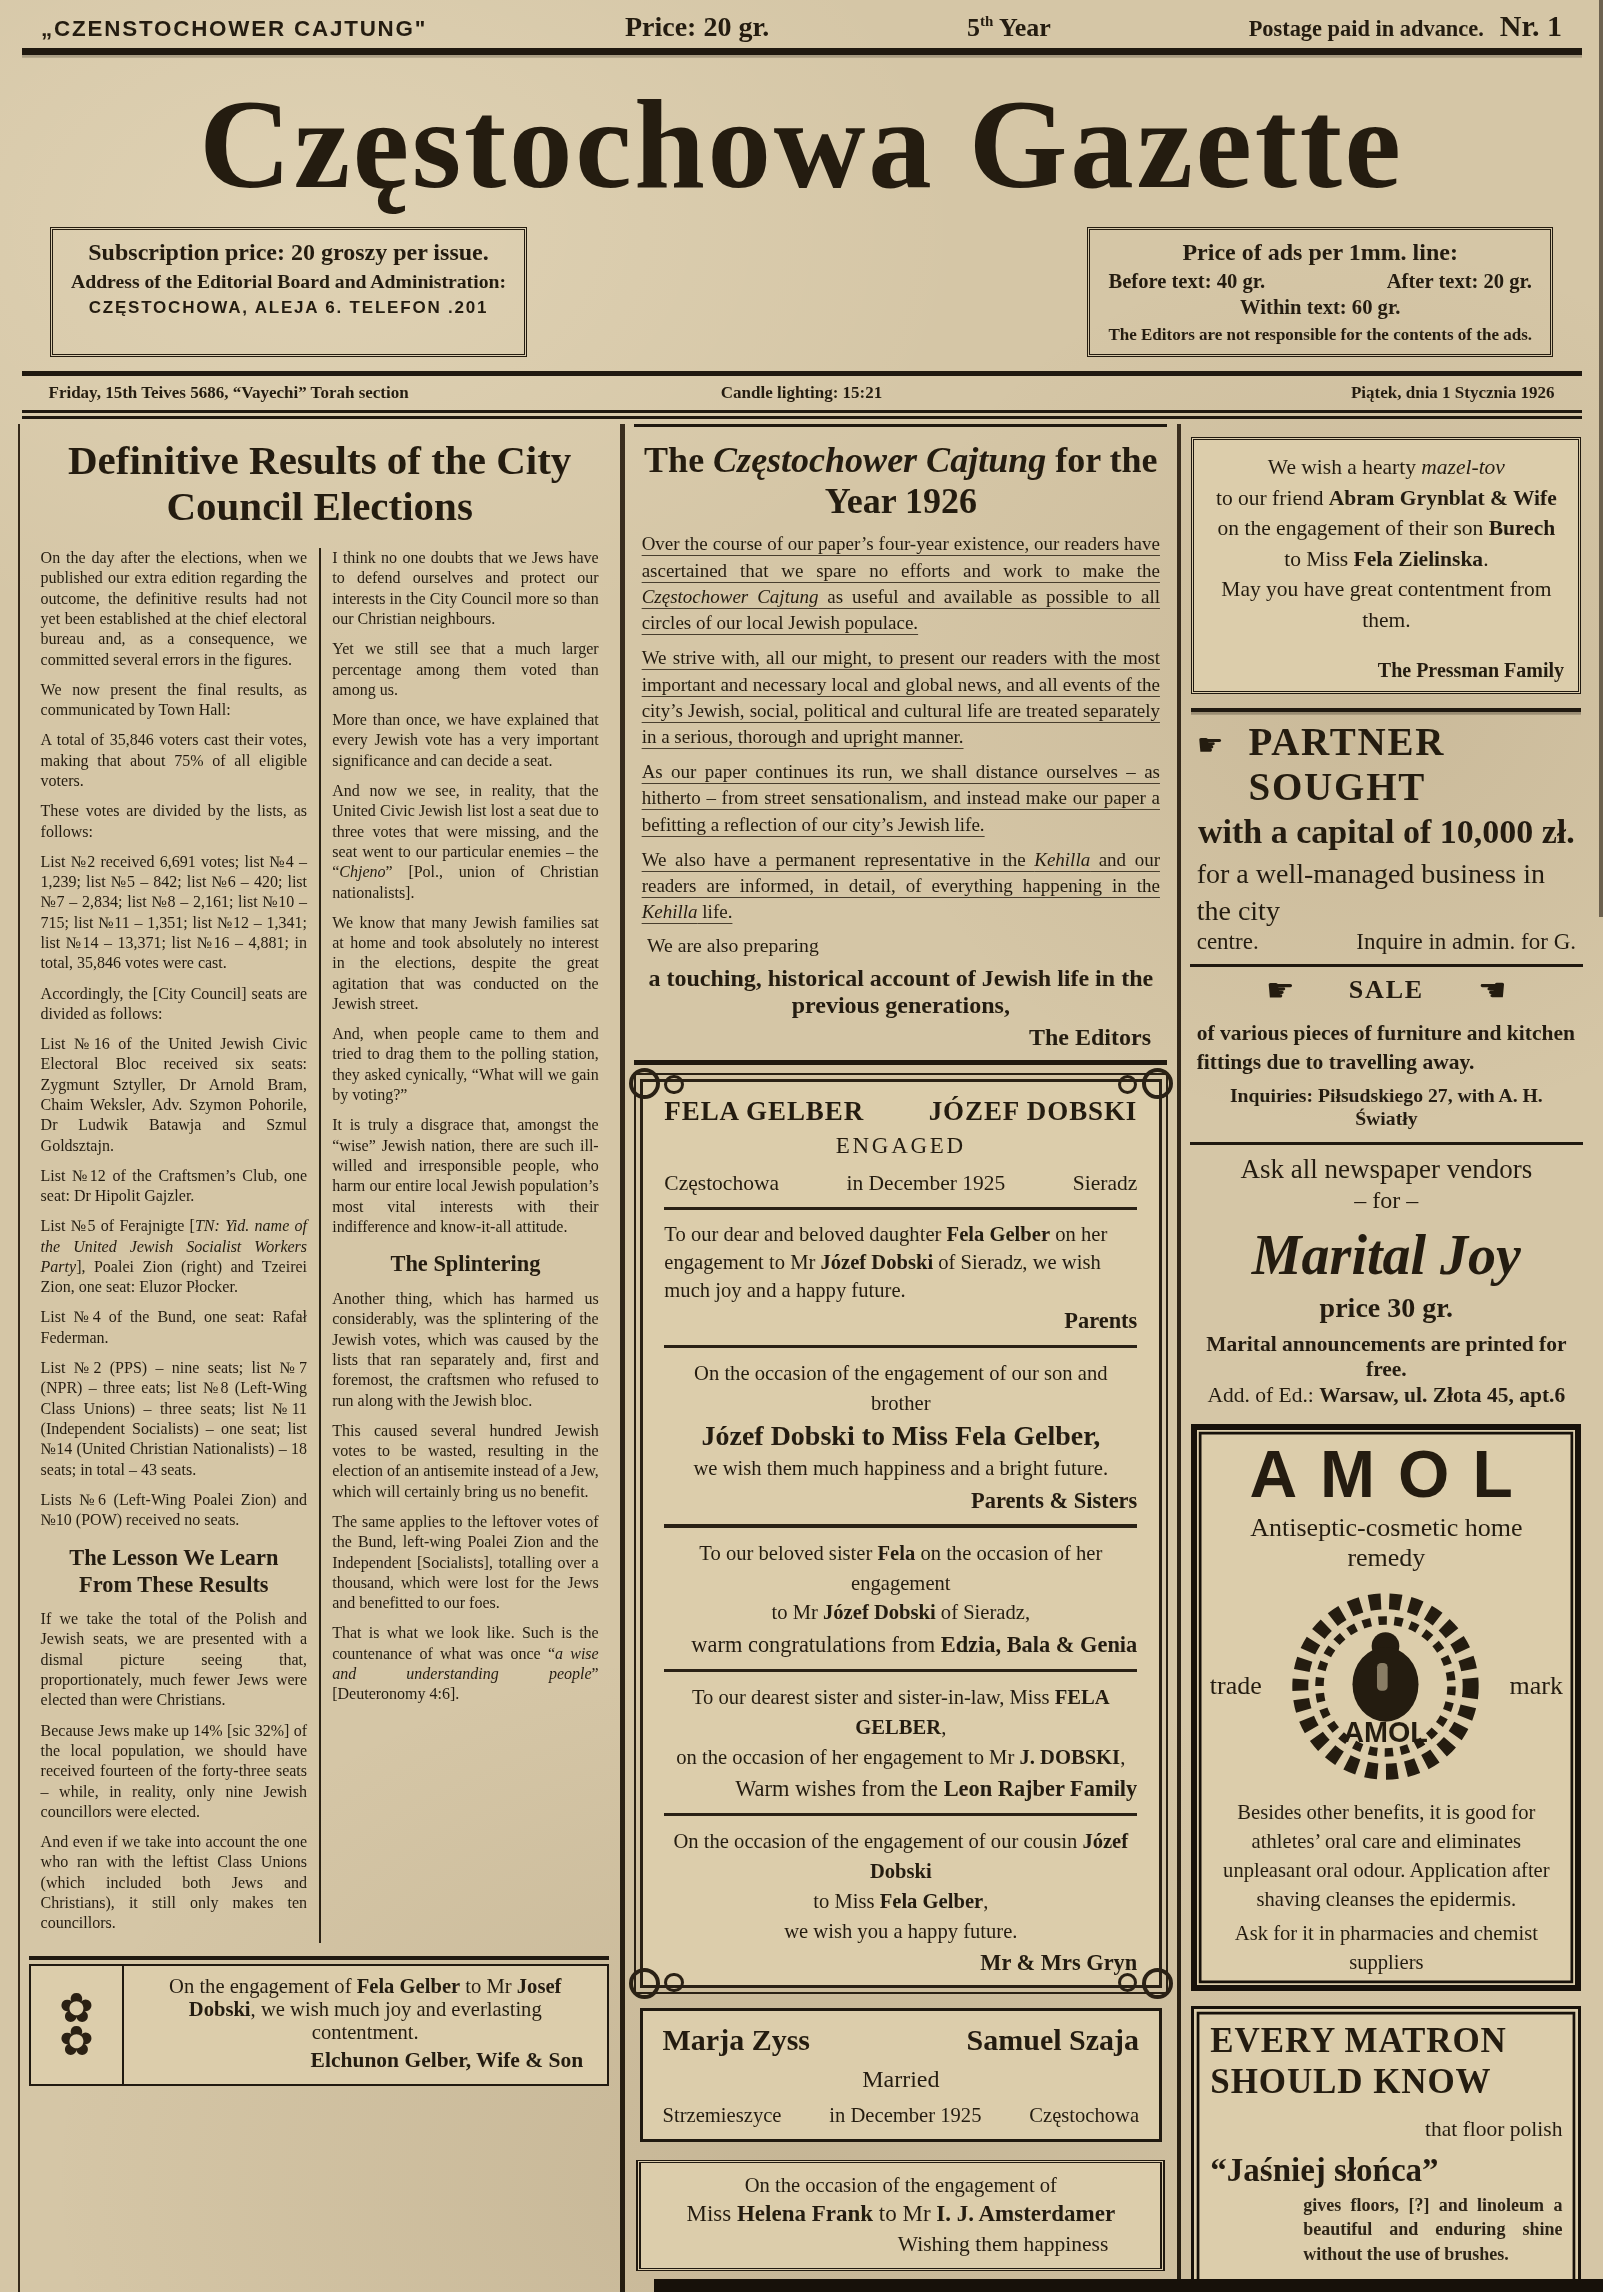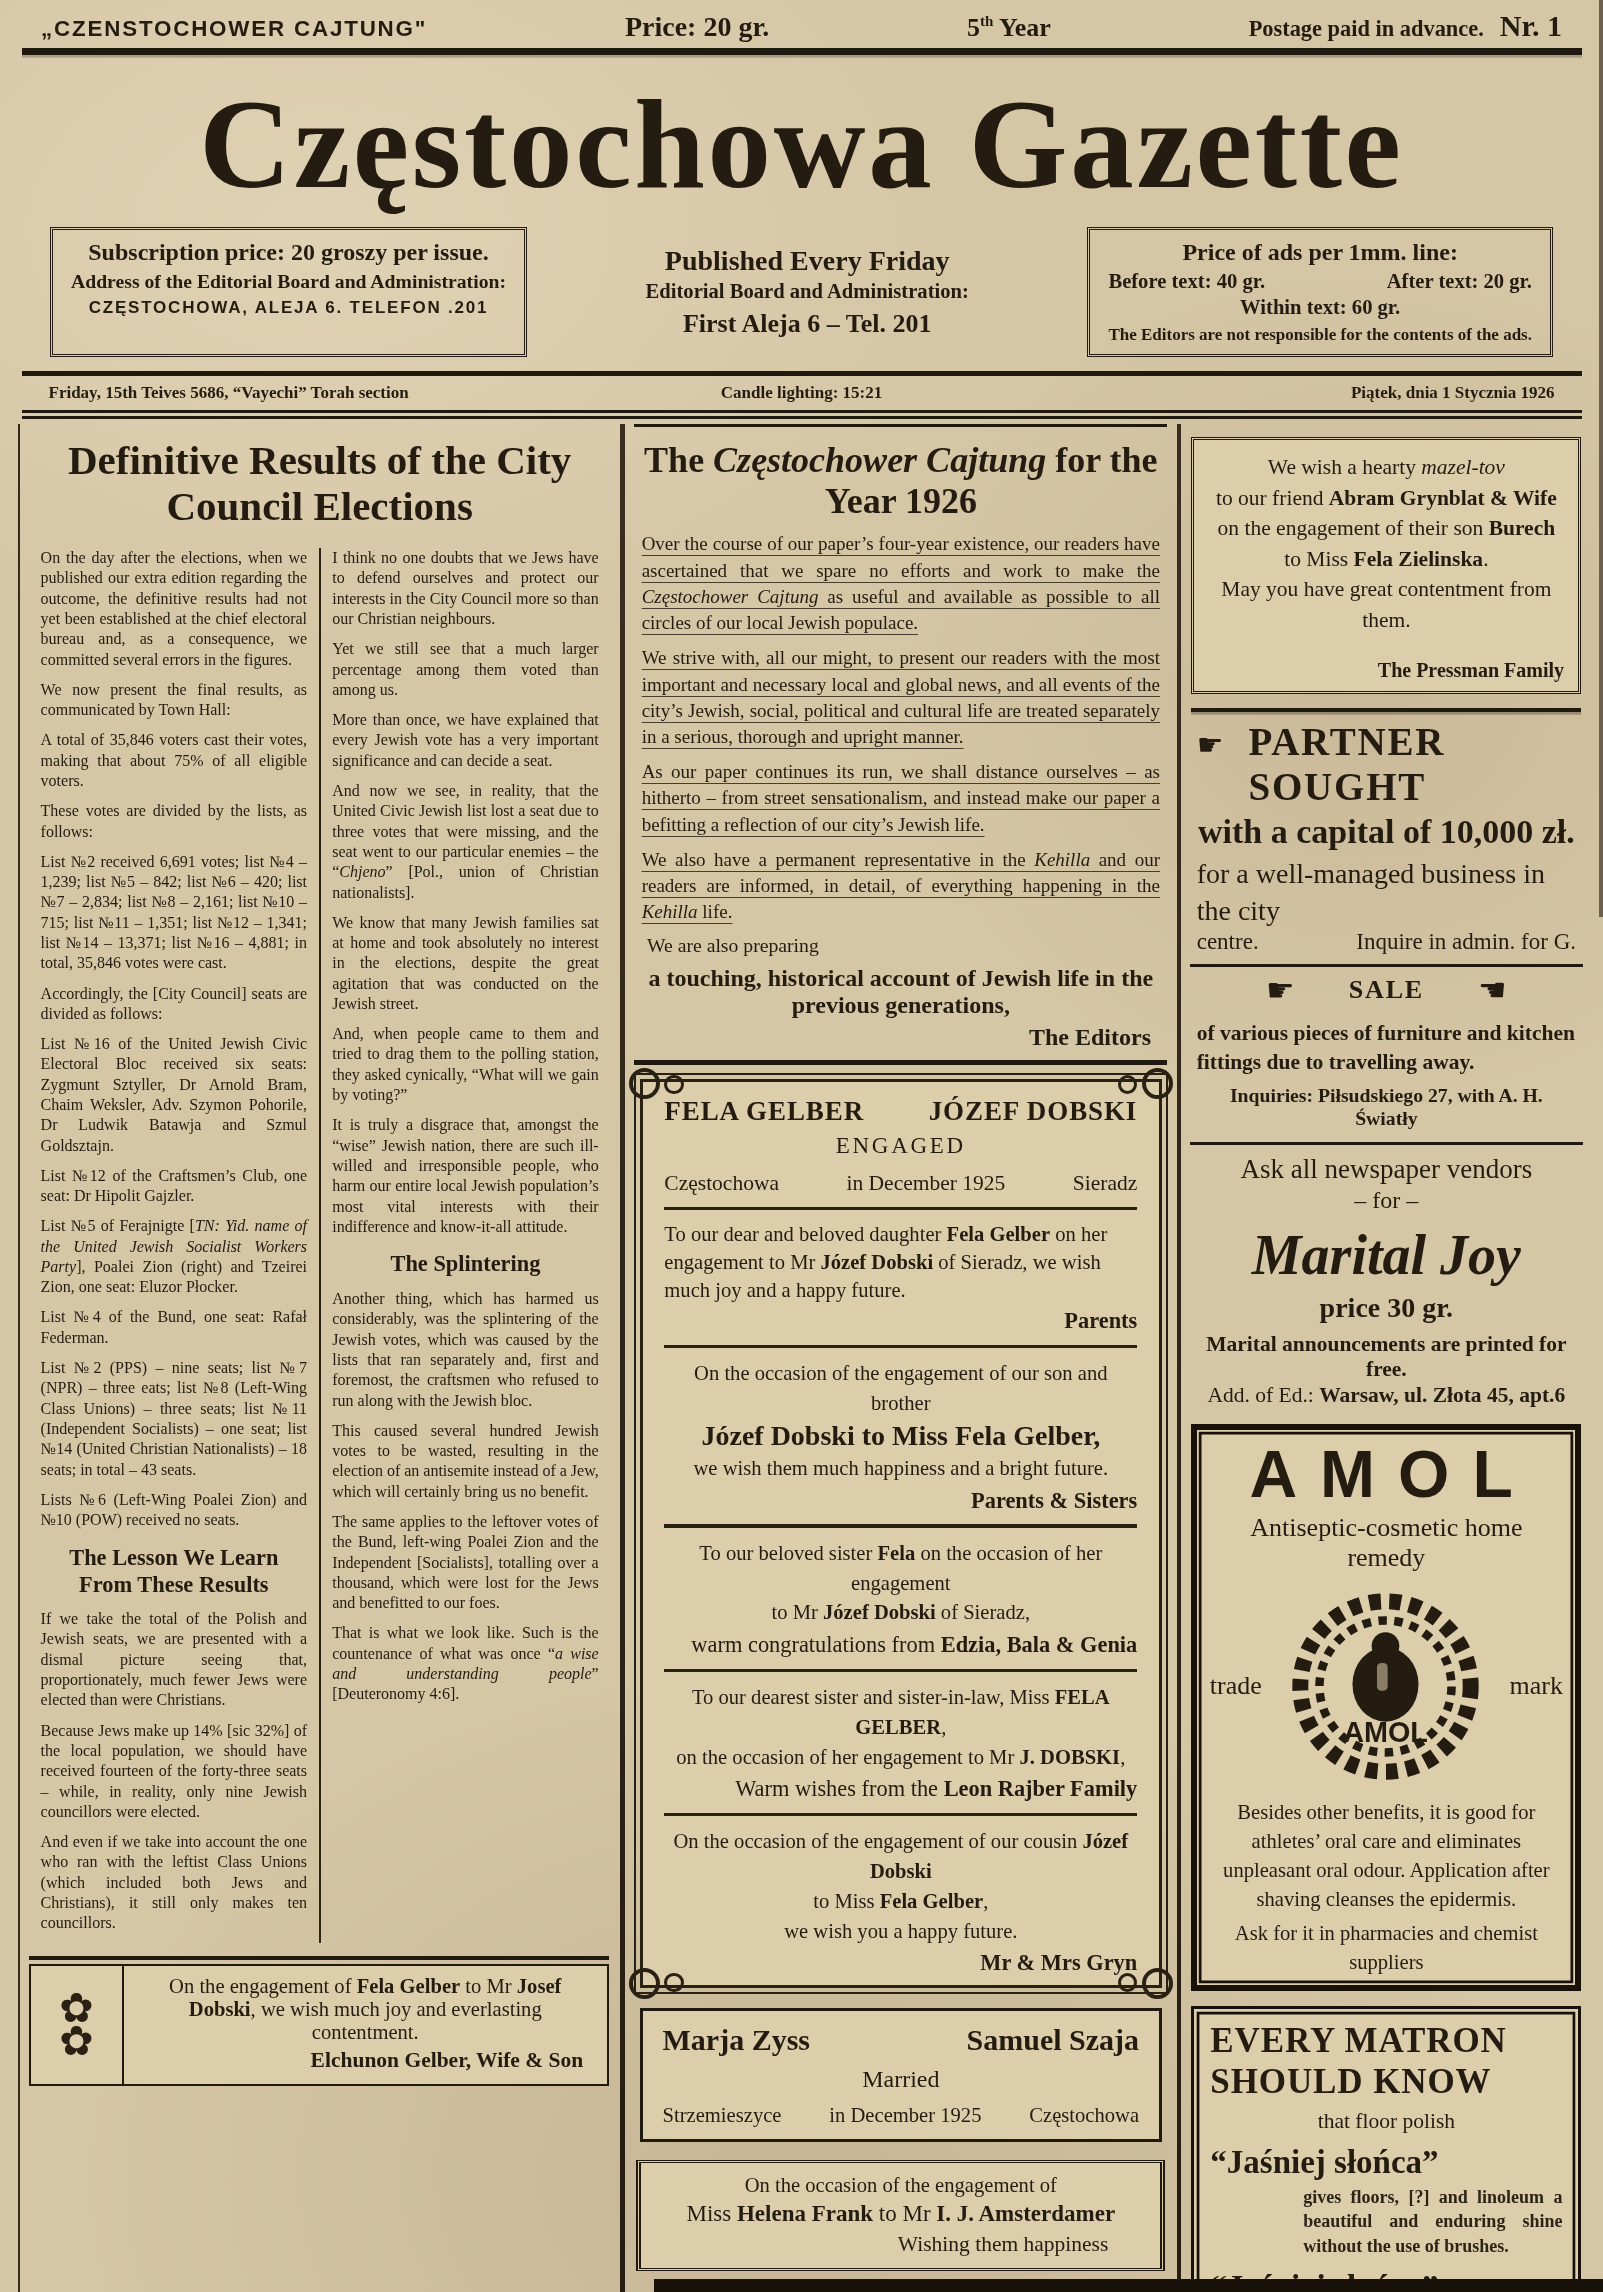--- a/index.html
+++ b/index.html
@@ -122,21 +122,21 @@
   
   .amol{border:6.3px solid #17110a;margin:16px 1.8px 0 1.8px;padding:10.7px 12.5px 9px 12.5px;background:#dccdab;box-shadow:inset 0 0 0 1.8px #dccdab, inset 0 0 0 4.5px #17110a;}
   .amol-title{font-family:"Liberation Sans",sans-serif;font-weight:bold;font-size:66px;letter-spacing:23px;text-align:center;line-height:1;margin-left:12.5px;}
   .amol-sub{text-align:center;font-size:26px;margin-top:5.4px;}
   .amol-logo-row{display:flex;align-items:center;justify-content:space-between;margin-top:7.2px;}
   .amol-tm{font-size:26px;}
   .amol-body{font-size:20.6px;text-align:center;line-height:1.4;margin-top:5.4px;}
   
   .matron{border:3.6px solid #17110a;margin:14.3px 1.8px 0 1.8px;padding:12.5px 16px 10.7px 16px;background:#dccdab;box-shadow:inset 0 0 0 2.7px #dccdab, inset 0 0 0 5.4px #17110a;}
   .mt-h{font-weight:bold;font-size:35px;line-height:1.15;letter-spacing:0.9px;}
-  .mt-sub{text-align:center;font-size:21.5px;margin-top:7px;}
+  .mt-sub{text-align:right;font-size:21.5px;margin-top:15px;}
   .mt-title{font-weight:bold;font-size:33px;margin-top:10.7px;}
   .mt-p{font-size:18px;line-height:1.35;text-align:justify;margin:3.6px 0 0 93px;font-weight:bold;color:#2d2416;}
   .bottom-band{position:absolute;left:654px;right:0;bottom:0;height:14.3px;background:#17110a;}
   .edge-r{position:absolute;top:0;right:0;width:4.5px;height:40%;background:rgba(23,17,10,.55);}
 </style>
 </head>
 <body>
 
 <div class="page">
 
@@ -148,25 +148,20 @@
   </div>
   <div class="rule-heavy"></div>
 
   <div class="masthead">Częstochowa Gazette</div>
 
   <div class="inforow">
     <div class="infobox">
       <div class="i1">Subscription price: 20 groszy per issue.</div>
       <div class="i2">Address of the Editorial Board and Administration:</div>
       <div class="i3">CZĘSTOCHOWA, ALEJA 6.   TELEFON .201</div>
-    </div>
-    <div class="infocenter">
-      <div class="c1">Published Every Friday</div>
-      <div class="c2">Editorial Board and Administration:</div>
-      <div class="c3">First Aleja 6 – Tel. 201</div>
     </div>
     <div class="infobox adsbox">
       <div class="i1">Price of ads per 1mm. line:</div>
       <div class="adsrow">
         <span>Before text: 40 gr.</span>
         <span>After text: 20 gr.</span>
       </div>
       <div class="adsrow" style="justify-content:center;">
         <span>Within text: 60 gr.</span>
       </div>

